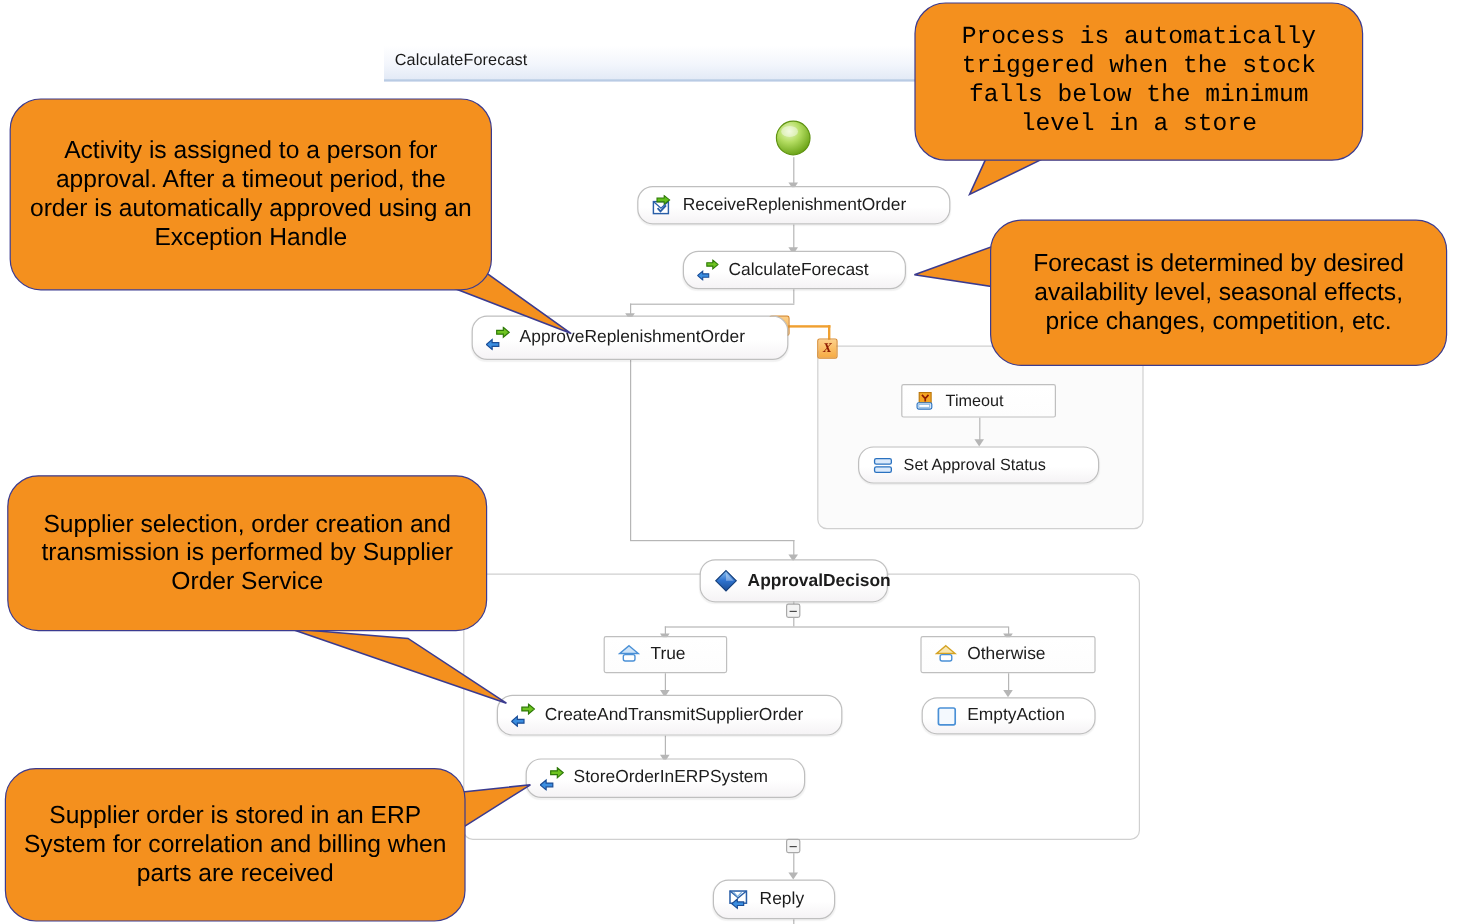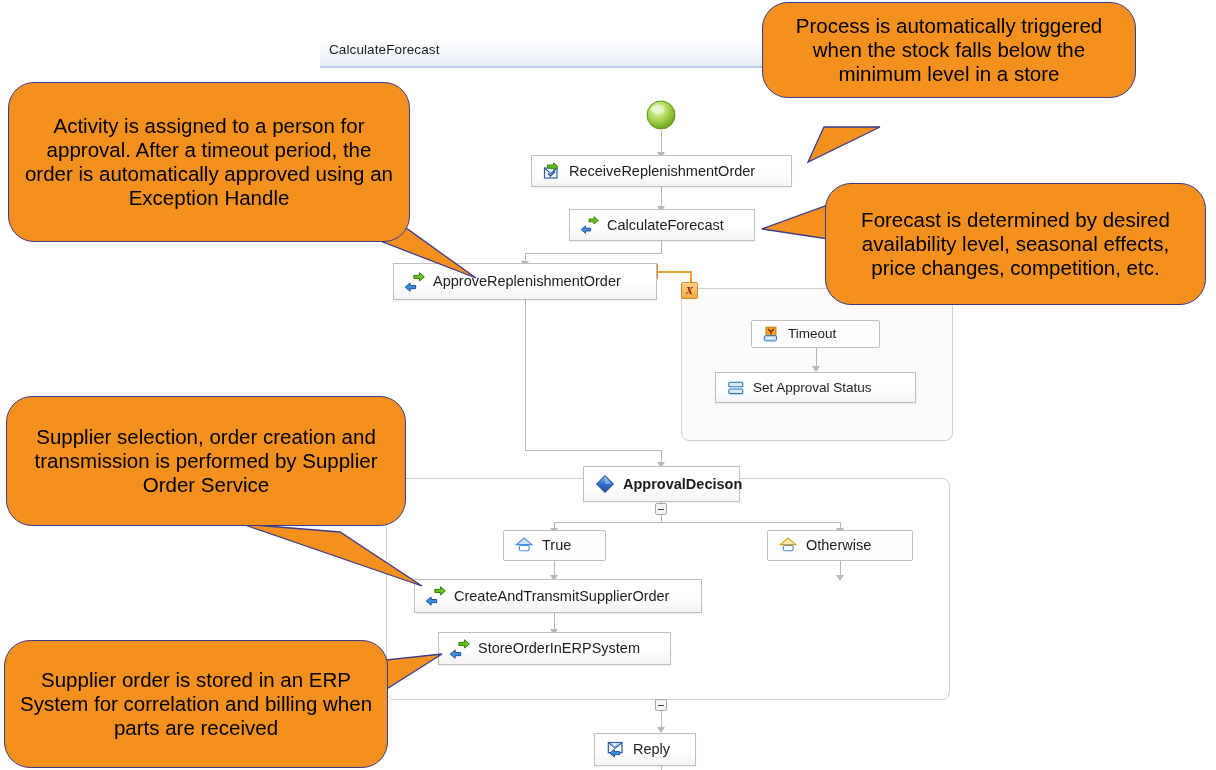--- a/index.html
+++ b/index.html
@@ -26,21 +26,21 @@
   .scopebox{
     position:absolute;border:1px solid #d0d0d0;border-radius:8px;
     background:#fbfbfb;box-sizing:border-box;
   }
   .scopebox.plain{background:transparent;}
 
   
   .node{
     position:absolute;box-sizing:border-box;
     background:linear-gradient(to bottom,#ffffff 0%,#ffffff 55%,#f5f3f5 100%);
-    border:1px solid #bfbfbf;border-radius:0;
+    border:1px solid #bfbfbf;border-radius:13px;
     display:flex;align-items:center;
     padding:0 11px;gap:8px;
     font-size:14.5px;color:#1c1c1c;white-space:nowrap;
     box-shadow:0 1px 1px rgba(0,0,0,.06);
   }
   .node.sq{border-radius:2px;box-shadow:none;
            background:linear-gradient(to bottom,#ffffff,#fdfdfd);}
   .node .lbl{line-height:1;}
   .node .ico{flex:0 0 auto;display:block;}
 
@@ -246,20 +246,26 @@
   </div>
 
   <div class="node" style="left:414px;top:579px;width:288px;height:34px;">
     <svg class="ico" width="20" height="20" viewBox="0 0 18 18">
       <path d="M8 3 h5 v-2.3 l4.4 3.7 -4.4 3.7 v-2.3 h-5 z" fill="#6ec421" stroke="#2f7a08" stroke-width=".9"></path>
       <path d="M9.6 15 h-5 v2.3 l-4.4 -3.7 4.4 -3.7 v2.3 h5 z" fill="#3b8ee0" stroke="#1b4d96" stroke-width=".9"></path>
     </svg>
     <span class="lbl">CreateAndTransmitSupplierOrder</span>
   </div>
 
+  <div class="node" style="left:768px;top:581px;width:145px;height:31px;">
+    <svg class="ico" width="18" height="18" viewBox="0 0 18 18">
+      <rect x="2" y="2" width="14" height="14" rx="1.5" fill="#f4f9fe" stroke="#4a90d6" stroke-width="1.4"></rect>
+    </svg>
+    <span class="lbl">EmptyAction</span>
+  </div>
 
   <div class="node" style="left:438px;top:632px;width:233px;height:33px;">
     <svg class="ico" width="20" height="20" viewBox="0 0 18 18">
       <path d="M8 3 h5 v-2.3 l4.4 3.7 -4.4 3.7 v-2.3 h-5 z" fill="#6ec421" stroke="#2f7a08" stroke-width=".9"></path>
       <path d="M9.6 15 h-5 v2.3 l-4.4 -3.7 4.4 -3.7 v2.3 h5 z" fill="#3b8ee0" stroke="#1b4d96" stroke-width=".9"></path>
     </svg>
     <span class="lbl">StoreOrderInERPSystem</span>
   </div>
 
   <div class="node" style="left:594px;top:733px;width:102px;height:33px;">
@@ -276,21 +282,21 @@
     <svg class="tail" width="470" height="200">
       <polygon points="318,138 398,146 468,196" fill="#f4901e" stroke="#3b3b8f" stroke-width="1.3"></polygon>
     </svg>
     <div class="bubble" style="left:0;top:0;width:402px;height:160px;">Activity is assigned to a person for approval. After a timeout period, the order is automatically approved using an Exception Handle</div>
   </div>
 
   <div class="callout" style="left:762px;top:2px;width:380px;height:170px;">
     <svg class="tail" width="380" height="175">
       <polygon points="62,125 118,125 46,160" fill="#f4901e" stroke="#3b3b8f" stroke-width="1.3"></polygon>
     </svg>
-    <div class="bubble" style="left:0;top:0;width:374px;height:96px;">Process is automatically triggered when the stock falls below the minimum level in a store</div>
+    <div class="bubble" style="left:0;top:0;width:374px;height:132px;font-family:Liberation Mono, monospace;">Process is automatically triggered when the stock falls below the minimum level in a store</div>
   </div>
 
   <div class="callout" style="left:760px;top:183px;width:456px;height:125px;">
     <svg class="tail" width="456" height="125">
       <polygon points="68,22 68,56 2,46" fill="#f4901e" stroke="#3b3b8f" stroke-width="1.3"></polygon>
     </svg>
     <div class="bubble" style="left:65px;top:0;width:381px;height:122px;">Forecast is determined by desired availability level, seasonal effects, price changes, competition, etc.</div>
   </div>
 
   <div class="callout" style="left:6px;top:396px;width:440px;height:210px;">

